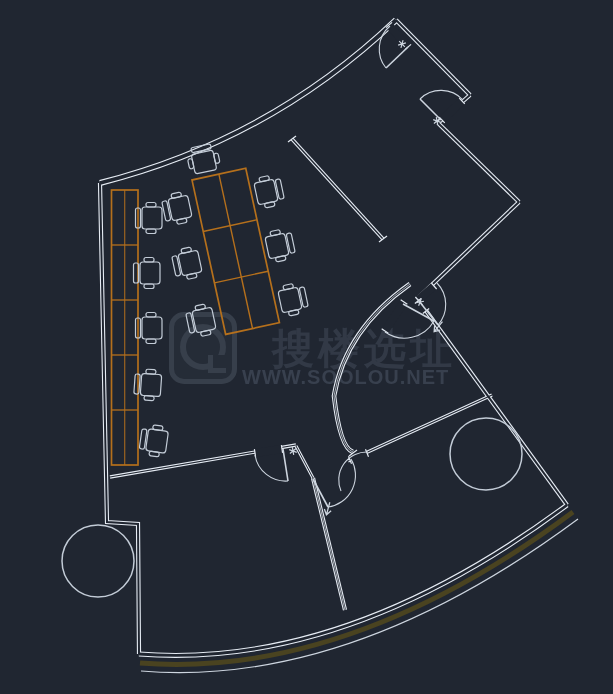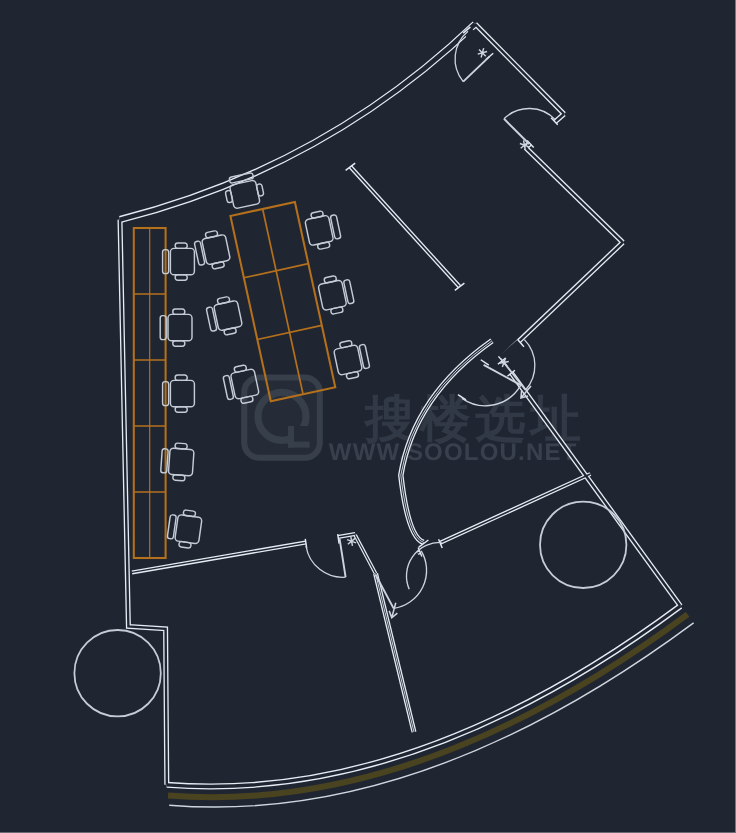--- a/index.html
+++ b/index.html
@@ -1,18 +1,18 @@
 <!DOCTYPE html>
 <html><head>
 <meta charset="utf-8">
 <style>
   html,body{margin:0;padding:0;}
   body{font-family:"Liberation Sans",sans-serif;}
   .stage{position:relative;width:613px;height:694px;overflow:hidden;background:#202631;}
-  .watermark{position:absolute;inset:0;opacity:.95;margin-left:32px;}
+  .watermark{position:absolute;inset:0;opacity:.95;}
   .wm-logo{position:absolute;left:169px;top:312px;width:58px;height:62px;
     background:#262d38;border:5px solid #39414d;border-radius:15px;}
   .wm-ring{position:absolute;left:6px;top:7px;width:34px;height:34px;
     border:6px solid #39414d;border-radius:50%;}
   .wm-l{position:absolute;right:6px;bottom:6px;width:13px;height:13px;
     background:#262d38;border-left:5px solid #39414d;border-bottom:5px solid #39414d;}
   .wm-title{position:absolute;left:272px;top:321px;font-size:42px;font-weight:bold;
     letter-spacing:4px;color:#333b48;white-space:nowrap;font-family:"DejaVu Sans",sans-serif;}
   .wm-url{position:absolute;left:242px;top:366px;font-size:20px;font-weight:bold;
     letter-spacing:1px;color:#3a4250;white-space:nowrap;font-family:"Liberation Sans",sans-serif;}

